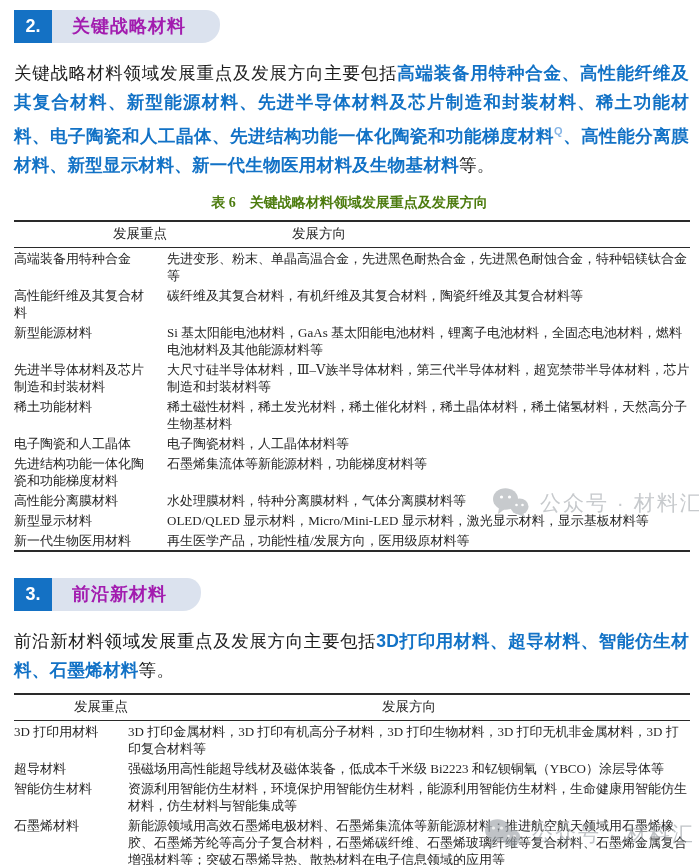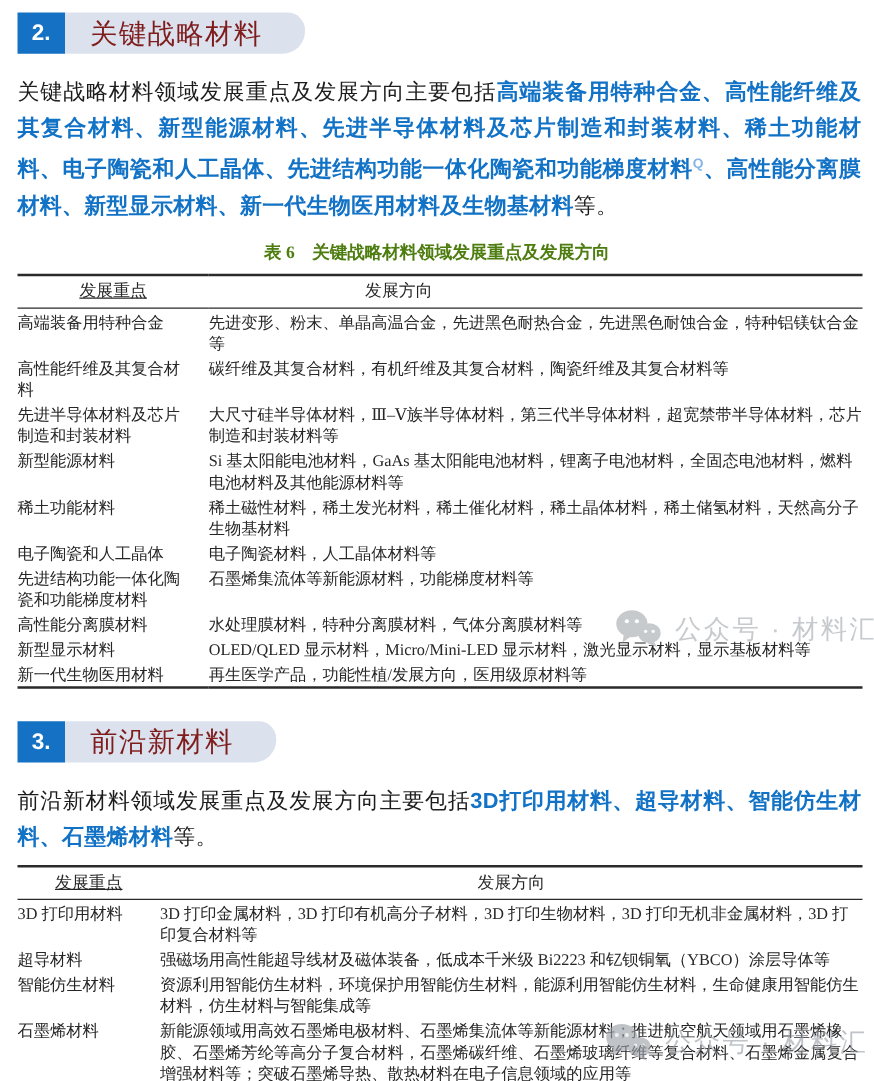--- a/index.html
+++ b/index.html
@@ -11,22 +11,22 @@
     color:#1c1c1c;
   }
   
   .sec-header { display:flex; align-items:stretch; margin:10px 0 0 14px; height:33px; }
   .num-box {
     width:38px; background:#1471c4; color:#ffffff;
     font-size:18px; font-weight:bold;
     display:flex; align-items:center; justify-content:center;
   }
   .pill {
-    background:#dbe2ee; color:#7f1d1d;
-    font-size:22px; font-weight:normal; line-height:33px;
+    background:#dbe2ee; color:#a21caf;
+    font-size:18px; font-weight:bold; line-height:33px;
     padding:0 34px 0 20px;
     border-radius:0 14px 18px 0;
     letter-spacing:1px;
   }
   
   .para {
     margin:16px 10px 0 14px;
     font-size:17.5px; line-height:29px;
     text-align:justify; text-justify:inter-ideograph;
     letter-spacing:0.3px; color:#1c1c1c;
@@ -47,21 +47,21 @@
     width:676px; margin:8px 0 0 14px;
     font-family:"Liberation Serif","DejaVu Serif",serif;
     font-size:13px; color:#262626;
   }
   table { border-top:2px solid #2a2a2a; border-bottom:2px solid #2a2a2a; }
   th {
     font-weight:normal; font-size:13.5px;
     border-bottom:1px solid #2a2a2a;
     padding:3px 0 4px 0; vertical-align:middle;
   }
-  th.h-focus { text-align:center;text-decoration:underline; }
+  th.h-focus { text-align:right; }
   td { vertical-align:top; padding:2px 0 1px 0; line-height:17px; }
   
   .t6 col.c1 { width:153px; }
   .t6 th.h-dir { text-align:left; padding-left:125px; }
   .t6 td.focus { padding-right:23px; }
   
   .t7 col.c1 { width:114px; }
   .t7 th.h-dir { text-align:center; }
   .t7 td.focus { padding-right:12px; }
   
@@ -105,26 +105,26 @@
     <tbody>
       <tr>
           <td class="focus">高端装备用特种合金</td>
           <td>先进变形、粉末、单晶高温合金，先进黑色耐热合金，先进黑色耐蚀合金，特种铝镁钛合金等</td>
         </tr>
       <tr>
           <td class="focus">高性能纤维及其复合材料</td>
           <td>碳纤维及其复合材料，有机纤维及其复合材料，陶瓷纤维及其复合材料等</td>
         </tr>
       <tr>
+          <td class="focus">新型能源材料</td>
+          <td>Si 基太阳能电池材料，GaAs 基太阳能电池材料，锂离子电池材料，全固态电池材料，燃料电池材料及其他能源材料等</td>
+        </tr>
+      <tr>
           <td class="focus">先进半导体材料及芯片制造和封装材料</td>
           <td>大尺寸硅半导体材料，Ⅲ–Ⅴ族半导体材料，第三代半导体材料，超宽禁带半导体材料，芯片制造和封装材料等</td>
-        </tr>
-      <tr>
-          <td class="focus">新型能源材料</td>
-          <td>Si 基太阳能电池材料，GaAs 基太阳能电池材料，锂离子电池材料，全固态电池材料，燃料电池材料及其他能源材料等</td>
         </tr>
       <tr>
           <td class="focus">稀土功能材料</td>
           <td>稀土磁性材料，稀土发光材料，稀土催化材料，稀土晶体材料，稀土储氢材料，天然高分子生物基材料</td>
         </tr>
       <tr>
           <td class="focus">电子陶瓷和人工晶体</td>
           <td>电子陶瓷材料，人工晶体材料等</td>
         </tr>
       <tr>

